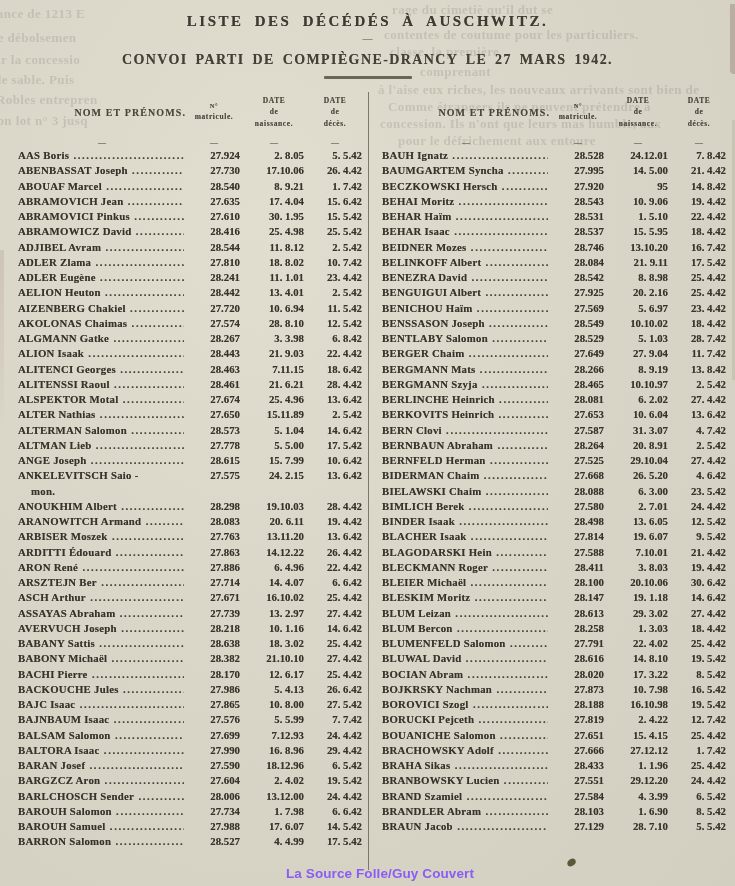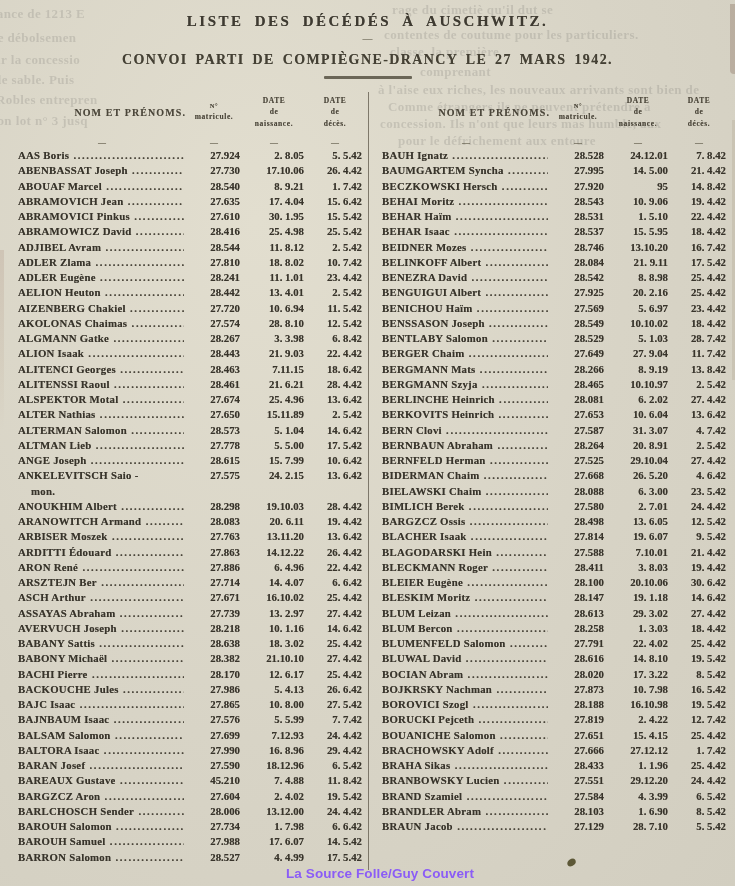--- a/index.html
+++ b/index.html
@@ -419,26 +419,20 @@
     <span class="num death">29. 4.42</span>
   </div>
 
   <div class="row">
     <span class="name">BARAN Josef</span>
     <span class="num mat">27.590</span>
     <span class="num birth">18.12.96</span>
     <span class="num death">6. 5.42</span>
   </div>
 
-  <div class="row">
-    <span class="name">BAREAUX Gustave</span>
-    <span class="num mat">45.210</span>
-    <span class="num birth">7. 4.88</span>
-    <span class="num death">11. 8.42</span>
-  </div>
 
   <div class="row">
     <span class="name">BARGZCZ Aron</span>
     <span class="num mat">27.604</span>
     <span class="num birth">2. 4.02</span>
     <span class="num death">19. 5.42</span>
   </div>
 
   <div class="row">
     <span class="name">BARLCHOSCH Sender</span>
@@ -657,21 +651,21 @@
   </div>
 
   <div class="row">
     <span class="name">BIMLICH Berek</span>
     <span class="num mat">27.580</span>
     <span class="num birth">2. 7.01</span>
     <span class="num death">24. 4.42</span>
   </div>
 
   <div class="row">
-    <span class="name">BARGZCZ Ossis</span>
+    <span class="name">BINDER Isaak</span>
     <span class="num mat">28.498</span>
     <span class="num birth">13. 6.05</span>
     <span class="num death">12. 5.42</span>
   </div>
 
 
   <div class="row">
     <span class="name">BLACHER Isaak</span>
     <span class="num mat">27.814</span>
     <span class="num birth">19. 6.07</span>
@@ -686,21 +680,21 @@
   </div>
 
   <div class="row">
     <span class="name">BLECKMANN Roger</span>
     <span class="num mat">28.411</span>
     <span class="num birth">3. 8.03</span>
     <span class="num death">19. 4.42</span>
   </div>
 
   <div class="row">
-    <span class="name">BLEIER Eugène</span>
+    <span class="name">BLEIER Michaël</span>
     <span class="num mat">28.100</span>
     <span class="num birth">20.10.06</span>
     <span class="num death">30. 6.42</span>
   </div>
 
   <div class="row">
     <span class="name">BLESKIM Moritz</span>
     <span class="num mat">28.147</span>
     <span class="num birth">19. 1.18</span>
     <span class="num death">14. 6.42</span>

